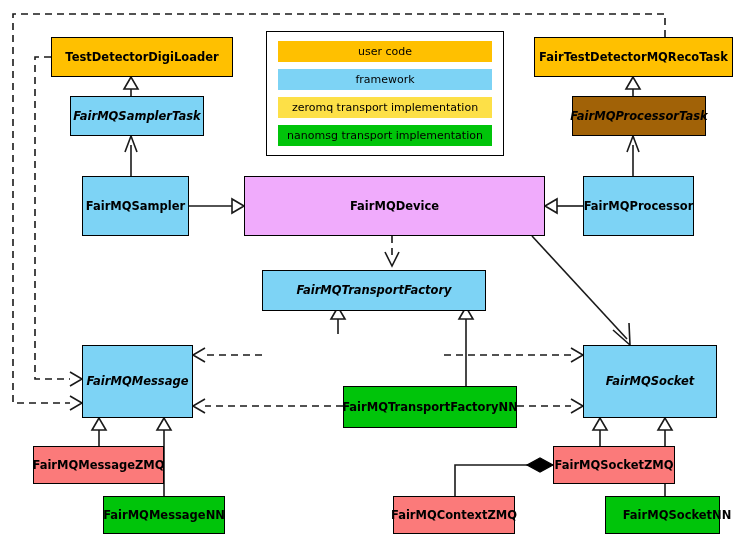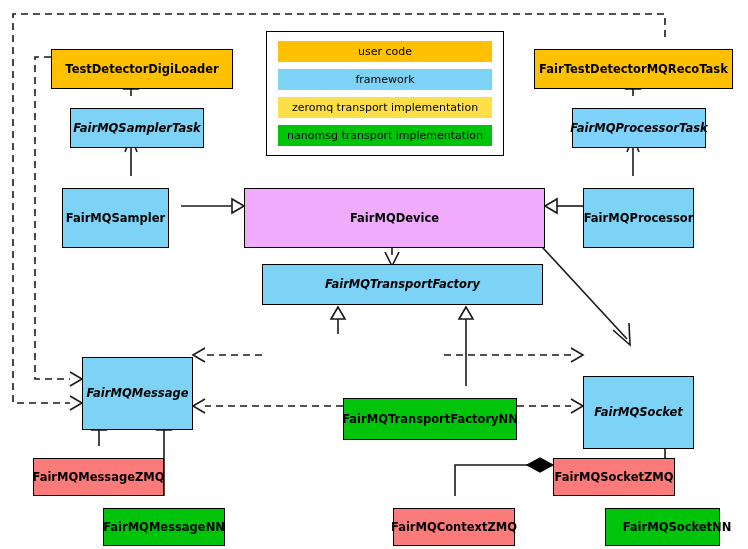--- a/index.html
+++ b/index.html
@@ -28,21 +28,20 @@
     display: flex;
     align-items: center;
     justify-content: center;
     text-align: center;
     font-size: 11.5px;
     font-weight: bold;
     color: #000000;
     line-height: 1.1;
     padding: 0 4px;
     z-index: 3;
-    margin-top: 12px;
   }
   .node.abstract { font-style: italic; }
   .legend-box {
     position: absolute;
     box-sizing: border-box;
     border: 1.5px solid #000000;
     background: #ffffff;
     z-index: 4;
     padding: 9px 11px;
     display: flex;
@@ -134,36 +133,36 @@
       <polygon points="553,465 540,472 527,465 540,458" fill="#000000" stroke="#000000" stroke-width="1.2"></polygon>
     </g>
   </svg>
 
   <div class="node" style="left:51px; top:37px; width:182px; height:40px; background:#ffc000;">TestDetectorDigiLoader</div>
 
   <div class="node" style="left:534px; top:37px; width:199px; height:40px; background:#ffc000;">FairTestDetectorMQRecoTask</div>
 
   <div class="node abstract" style="left:70px; top:96px; width:134px; height:40px; background:#7dd3f5;">FairMQSamplerTask</div>
 
-  <div class="node abstract" style="left:572px; top:96px; width:134px; height:40px; background:#7dd3fc;">FairMQProcessorTask</div>
+  <div class="node abstract" style="left:572px; top:96px; width:134px; height:40px; background:#a16207;">FairMQProcessorTask</div>
 
-  <div class="node" style="left:62px; top:176px; width:107px; height:60px; background:#7dd3f5;">FairMQSampler</div>
+  <div class="node" style="left:82px; top:176px; width:107px; height:60px; background:#7dd3f5;">FairMQSampler</div>
 
   <div class="node" style="left:244px; top:176px; width:301px; height:60px; background:#f0abfc;">FairMQDevice</div>
 
   <div class="node" style="left:583px; top:176px; width:111px; height:60px; background:#7dd3f5;">FairMQProcessor</div>
 
-  <div class="node abstract" style="left:262px; top:252px; width:281px; height:41px; background:#7dd3f5;text-align:right;">FairMQTransportFactory</div>
+  <div class="node abstract" style="left:262px; top:270px; width:224px; height:41px; background:#7dd3f5;text-align:right;">FairMQTransportFactory</div>
 
 
   <div class="node" style="left:343px; top:386px; width:174px; height:42px; background:#00c40a;">FairMQTransportFactoryNN</div>
 
   <div class="node abstract" style="left:82px; top:345px; width:111px; height:73px; background:#7dd3f5;">FairMQMessage</div>
 
-  <div class="node abstract" style="left:583px; top:364px; width:111px; height:73px; background:#7dd3f5;">FairMQSocket</div>
+  <div class="node abstract" style="left:583px; top:345px; width:134px; height:73px; background:#7dd3f5;">FairMQSocket</div>
 
   <div class="node" style="left:33px; top:446px; width:131px; height:38px; background:#fb7a7a;">FairMQMessageZMQ</div>
 
   <div class="node" style="left:103px; top:496px; width:122px; height:38px; background:#00c40a;">FairMQMessageNN</div>
 
   <div class="node" style="left:553px; top:446px; width:122px; height:38px; background:#fb7a7a;">FairMQSocketZMQ</div>
 
   <div class="node" style="left:393px; top:496px; width:122px; height:38px; background:#fb7a7a;">FairMQContextZMQ</div>
 
   <div class="node" style="left:605px; top:496px; width:115px; height:38px; background:#00c40a;padding-left:33px;">FairMQSocketNN</div>

